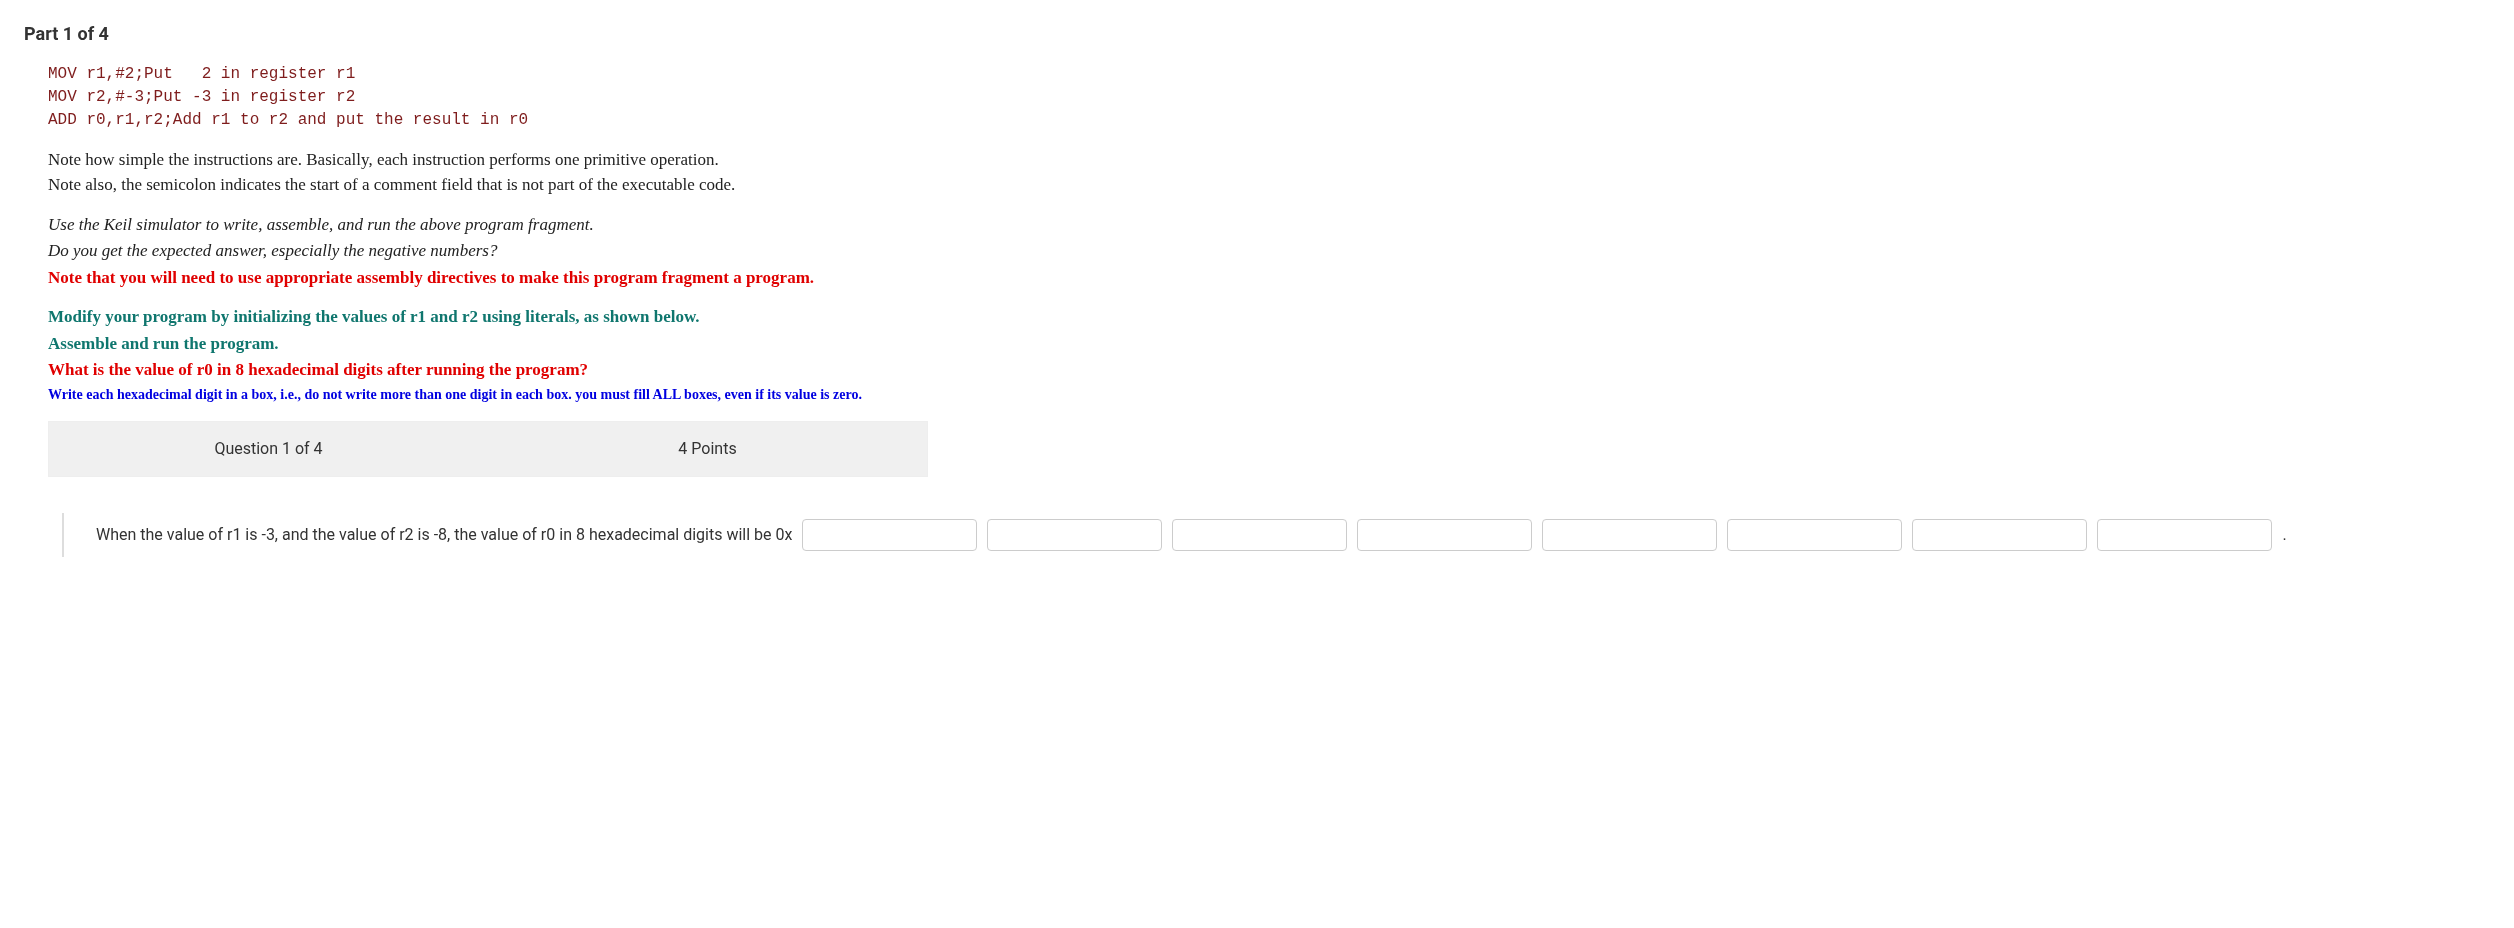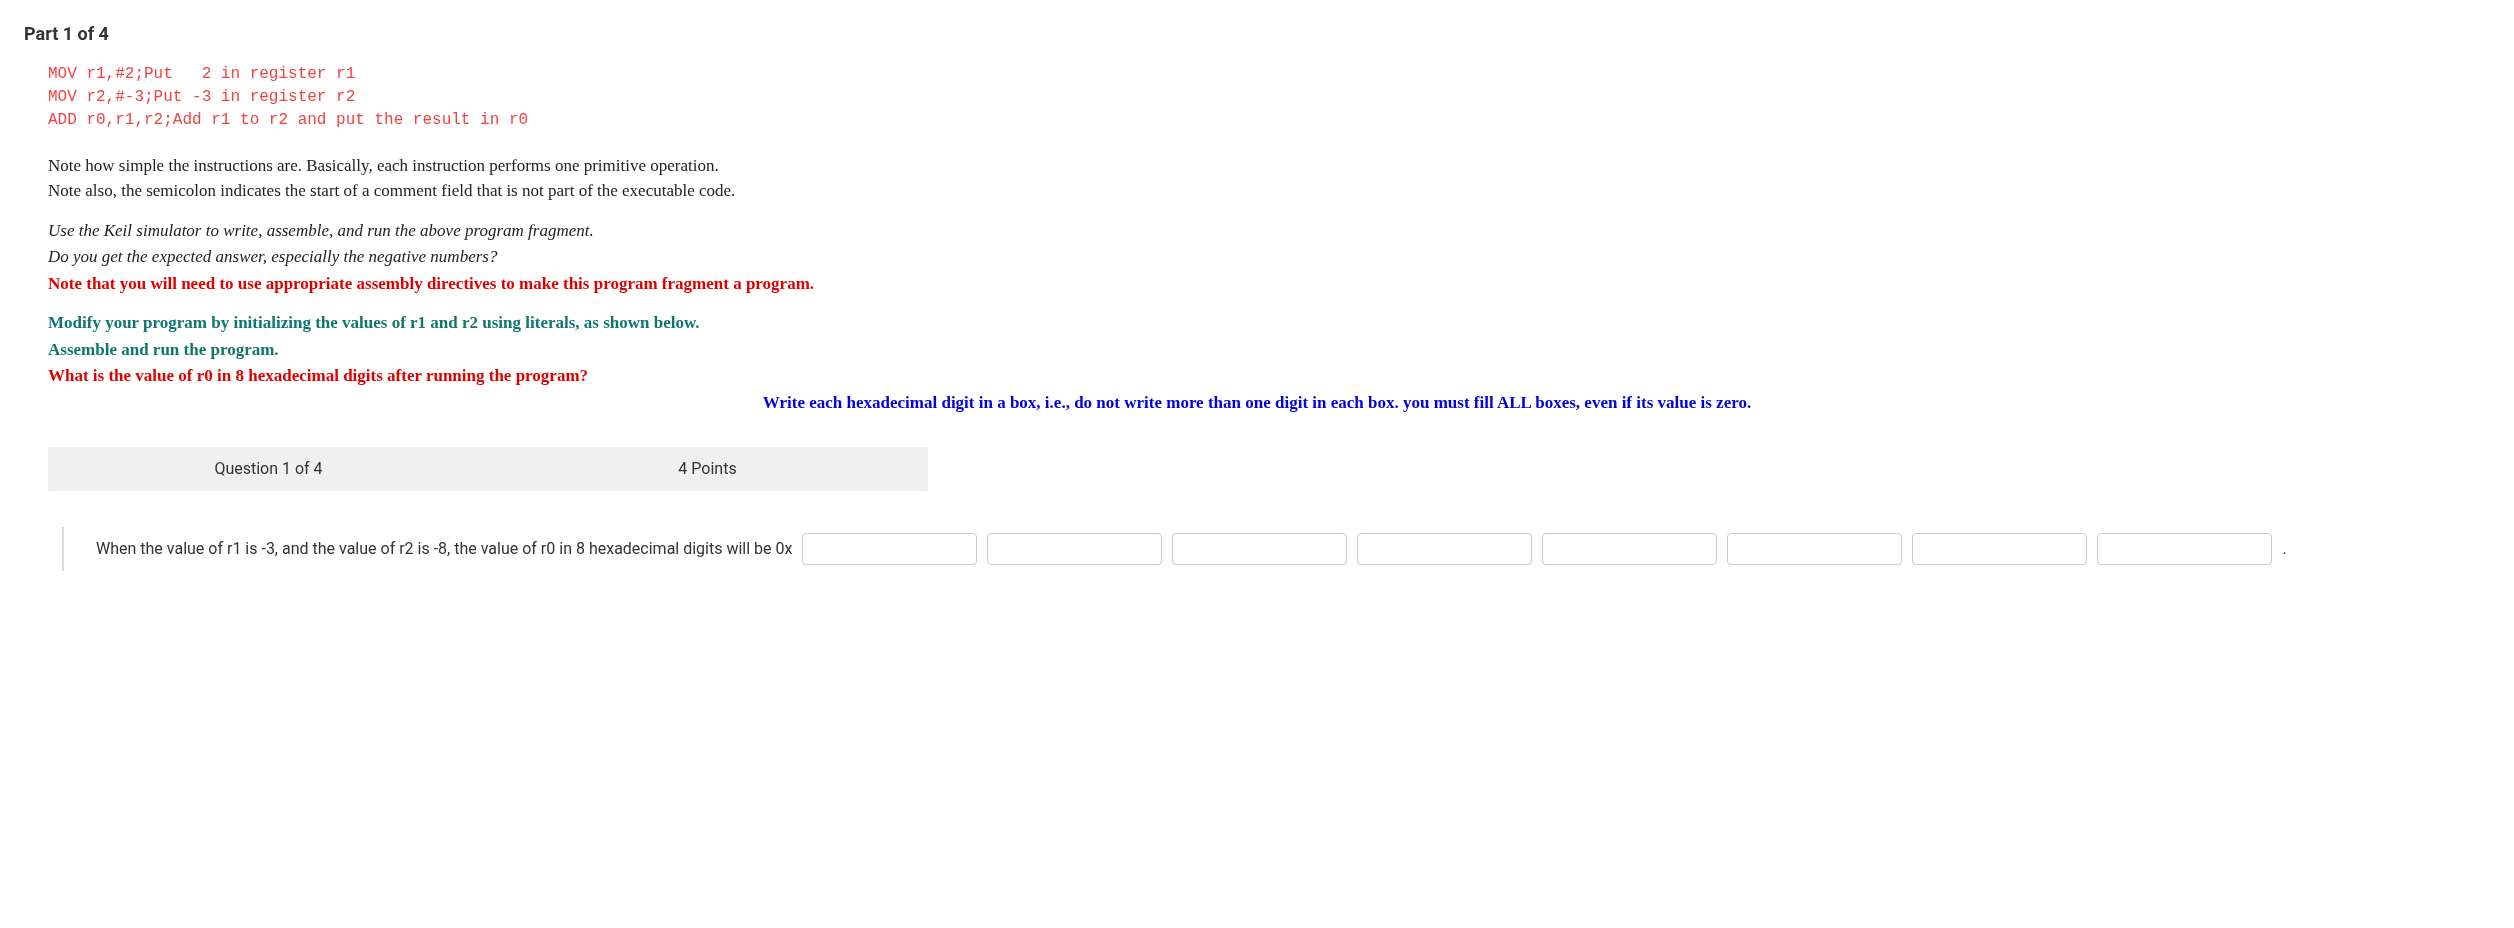--- a/index.html
+++ b/index.html
@@ -27,22 +27,22 @@
     .intro-text {
       font-family: Georgia, "Times New Roman", serif;
       font-size: 17px;
       margin-bottom: 14px;
       color: #222;
     }
     .code-block {
       font-family: "Courier New", Courier, monospace;
       font-size: 16px;
       white-space: pre;
-      margin-bottom: 20px;
-      color: #ef4444;
+      margin-bottom: 14px;
+      color: #7f1d1d;
       line-height: 1.45;
     }
     .note-text {
       font-family: Georgia, "Times New Roman", serif;
       font-size: 17px;
       margin-bottom: 14px;
       color: #222;
     }
     .italic-block {
       font-family: Georgia, "Times New Roman", serif;
@@ -55,42 +55,41 @@
       font-family: Georgia, "Times New Roman", serif;
       font-weight: 700;
       color: #e00000;
       font-size: 17px;
       font-style: normal;
     }
     .blue-bold {
       font-family: Georgia, "Times New Roman", serif;
       font-weight: 700;
       color: #0000e0;
-      font-size: 17px;
-      text-align: center;
+      font-size: 14px;
     }
     .bold-serif {
       font-family: Georgia, "Times New Roman", serif;
       font-weight: 700;
       font-size: 17px;
       color: #0f766e;
     }
     .instruction-block {
       margin-bottom: 14px;
     }
     .instruction-block > div {
       margin-bottom: 1px;
     }
     .question-header-bar {
       display: flex;
       background: #f0f0f0;
       border: 1px solid #eee;
-      margin-top: 32px;
+      margin-top: 16px;
       margin-left: 0;
-      height: 44px;
+      height: 56px;
       align-items: center;
       width: 880px;
       max-width: 100%;
     }
     .question-header-bar .q-label {
       flex: 1;
       text-align: center;
       font-size: 16px;
       color: #333;
     }

